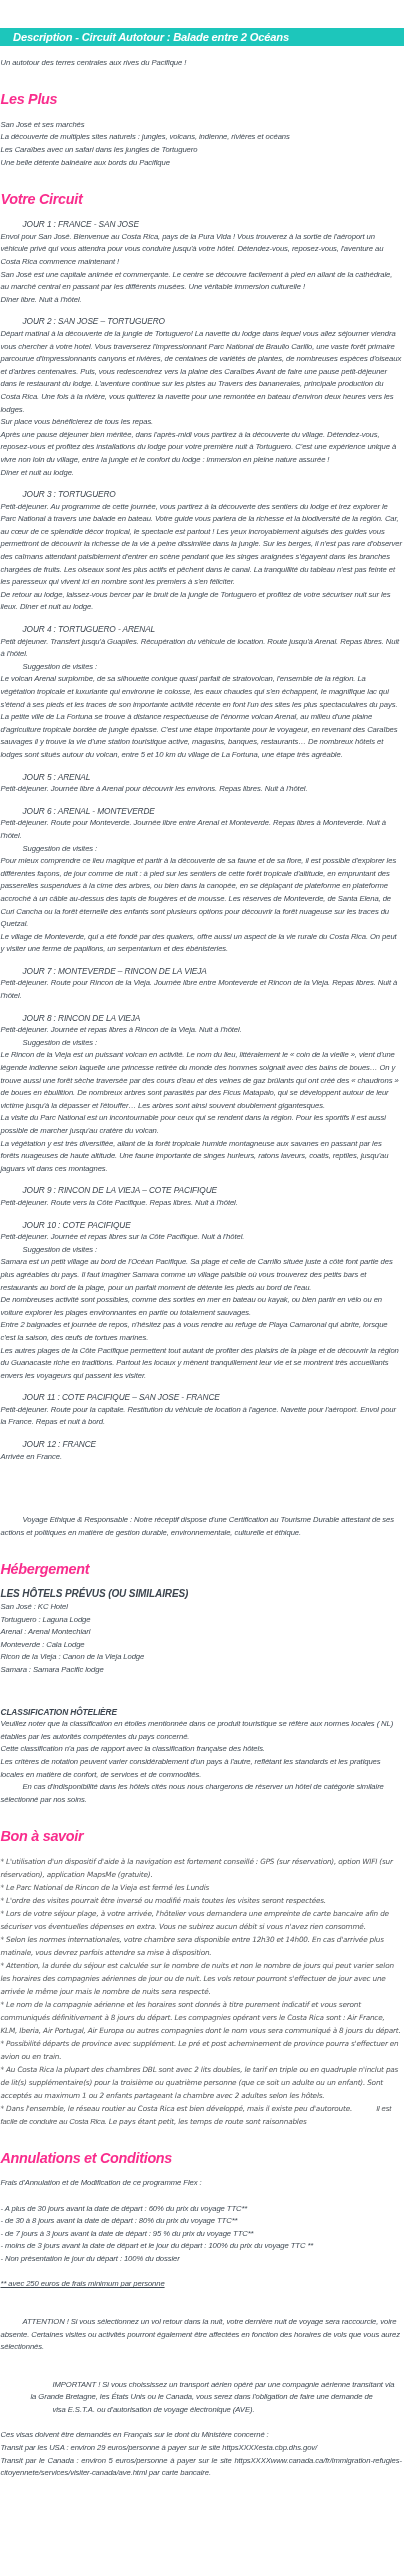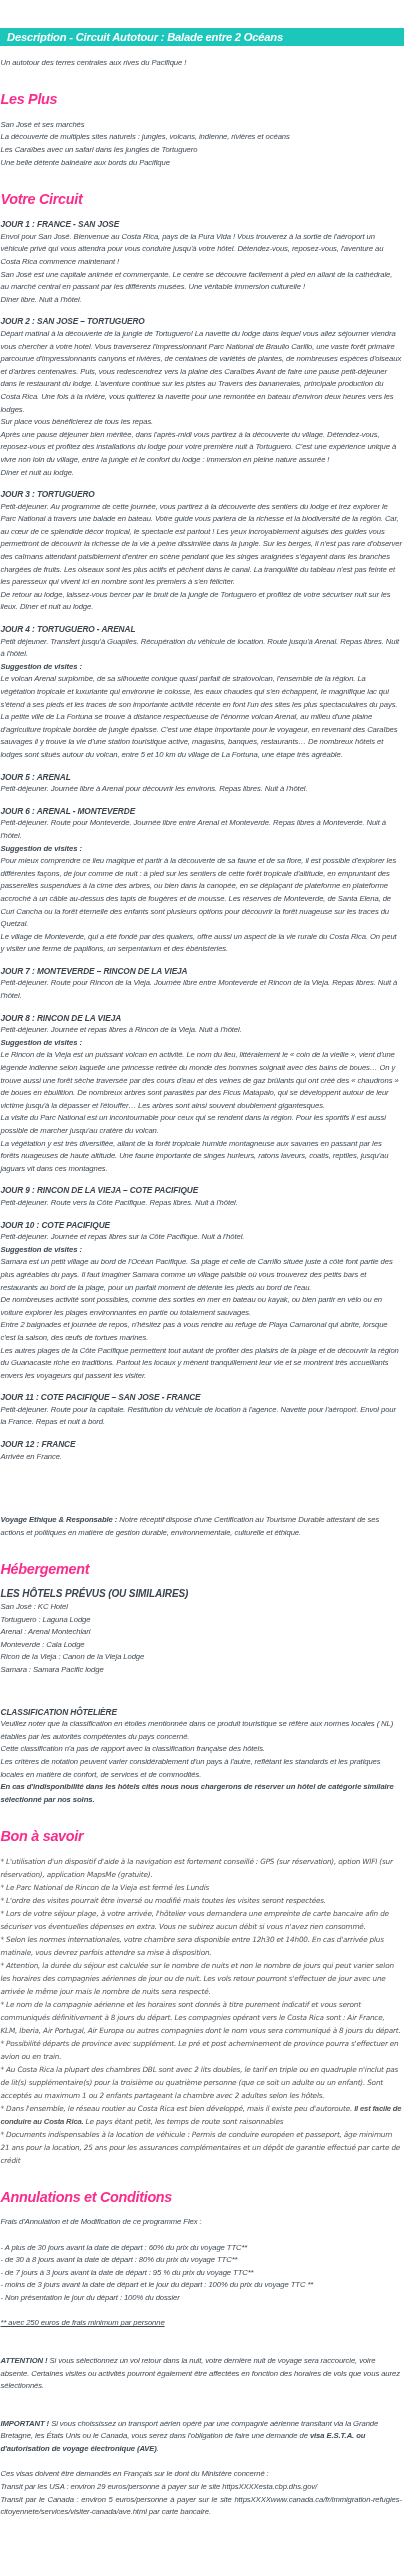--- a/index.html
+++ b/index.html
@@ -1,37 +1,37 @@
 <!DOCTYPE html>
 <html style="font-size:8.5px"><head>
 <meta charset="utf-8">
 <style>
   html,body{margin:0;padding:0;background:#ffffff;}
   body{width:404px;font-family:"Liberation Sans",sans-serif;color:#414b55;}
   .page{width:404px;min-height:2576px;background:#fff;}
   .top-space{height:28px;}
-  .banner{background:#1dc6bb;height:17.6px;display:flex;align-items:center;padding-left:7px;}
+  .banner{background:#1dc6bb;height:17.6px;display:flex;align-items:center;padding-left:13px;}
   .banner h1{margin:0;color:#fff;font-style:italic;font-weight:bold;font-size:11.2px;letter-spacing:-0.2px;white-space:nowrap;}
   .content{padding:0 2.1px 0 0.5px;}
   .line{margin:0;font-style:italic;font-size:7.7px;line-height:12.6px;letter-spacing:-0.1px;}
   .intro{margin-top:11.7px;}
   .pink-h{margin:21.3px 0 11.7px 0;color:#f92d8d;font-style:italic;font-weight:bold;font-size:14.4px;letter-spacing:-0.3px;}
   .day{margin-top:9px;}
   .day-title{margin:0;font-style:italic;font-weight:bold;font-size:8.3px;line-height:12.6px;color:#3d4650;letter-spacing:-0.1px;}
-  .b{font-weight:bold;}
+  .b{font-weight:normal;padding-left:22px;}
   .gap-after-days{height:51px;}
   .hotels-title{font-weight:bold;font-size:10px;color:#3d4650;}
   .classification-block{margin-top:29px;}
   .classification-title{font-weight:bold;font-size:8.3px;color:#3d4650;}
   .star-line{margin:0;font-style:italic;font-family:"DejaVu Sans",sans-serif;font-size:7.3px;line-height:13px;color:#53575b;letter-spacing:-0.2px;}
   .star-line .b{font-family:"Liberation Sans",sans-serif;font-size:7.7px;}
   .fees{margin-top:12.8px;}
   .note{margin-top:12.8px;text-decoration:underline;}
   .attention{margin-top:25px;}
-  .important{margin-top:25px;}
+  .important{margin-top:25px;margin-left:30px;}
   .visas{margin-top:12.8px;}
   .visa-line{text-align:justify;}
 </style>
 </head>
 <body>
 
 <div class="page">
   <div class="top-space"></div>
 
   <header class="banner">
@@ -152,21 +152,20 @@
         <p class="star-line">* L'utilisation d'un dispositif d'aide à la navigation est fortement conseillé : GPS (sur réservation), option WIFI (sur réservation), application MapsMe (gratuite).</p>
         <p class="star-line">* Le Parc National de Rincon de la Vieja est fermé les Lundis</p>
         <p class="star-line">* L'ordre des visites pourrait être inversé ou modifié mais toutes les visites seront respectées.</p>
         <p class="star-line">* Lors de votre séjour plage, à votre arrivée, l'hôtelier vous demandera une empreinte de carte bancaire afin de sécuriser vos éventuelles dépenses en extra. Vous ne subirez aucun débit si vous n'avez rien consommé.</p>
         <p class="star-line">* Selon les normes internationales, votre chambre sera disponible entre 12h30 et 14h00. En cas d'arrivée plus matinale, vous devrez parfois attendre sa mise à disposition.</p>
         <p class="star-line">* Attention, la durée du séjour est calculée sur le nombre de nuits et non le nombre de jours qui peut varier selon les horaires des compagnies aériennes de jour ou de nuit. Les vols retour pourront s'effectuer de jour avec une arrivée le même jour mais le nombre de nuits sera respecté.</p>
         <p class="star-line">* Le nom de la compagnie aérienne et les horaires sont donnés à titre purement indicatif et vous seront communiqués définitivement à 8 jours du départ. Les compagnies opérant vers le Costa Rica sont : Air France, KLM, Iberia, Air Portugal, Air Europa ou autres compagnies dont le nom vous sera communiqué à 8 jours du départ.</p>
         <p class="star-line">* Possibilité départs de province avec supplément. Le pré et post acheminement de province pourra s'effectuer en avion ou en train.</p>
         <p class="star-line">* Au Costa Rica la plupart des chambres DBL sont avec 2 lits doubles, le tarif en triple ou en quadruple n'inclut pas de lit(s) supplémentaire(s) pour la troisième ou quatrième personne (que ce soit un adulte ou un enfant).  Sont acceptés au maximum 1 ou 2 enfants partageant la chambre avec 2 adultes selon les hôtels.</p>
         <p class="star-line"><span>* Dans l'ensemble, le réseau routier au Costa Rica est bien développé, mais il existe peu d'autoroute. </span><span class="b">Il est facile de conduire au Costa Rica.</span><span>  Le pays étant petit, les temps de route sont raisonnables</span></p>
-        <p class="star-line">* Documents indispensables à la location de véhicule : Permis de conduire européen et passeport, âge minimum 21 ans pour la location, 25 ans pour les assurances complémentaires et un dépôt de garantie effectué par carte de crédit</p>
       </div>
 
     <h2 class="pink-h">Annulations et Conditions</h2>
     <p class="line">Frais d'Annulation et de Modification de ce programme Flex :</p>
     <div class="fees" id="fees-list">
         <p class="line">- A plus de 30 jours avant la date de départ : 60% du prix du voyage TTC**</p>
         <p class="line">- de 30 à 8 jours avant la date de départ : 80% du prix du voyage TTC**</p>
         <p class="line">- de 7 jours à 3 jours avant la date de départ : 95 % du prix du voyage TTC**</p>
         <p class="line">- moins de 3 jours avant la date de départ et le jour du départ : 100% du prix du voyage TTC **</p>
         <p class="line">- Non présentation le jour du départ : 100% du dossier</p>

